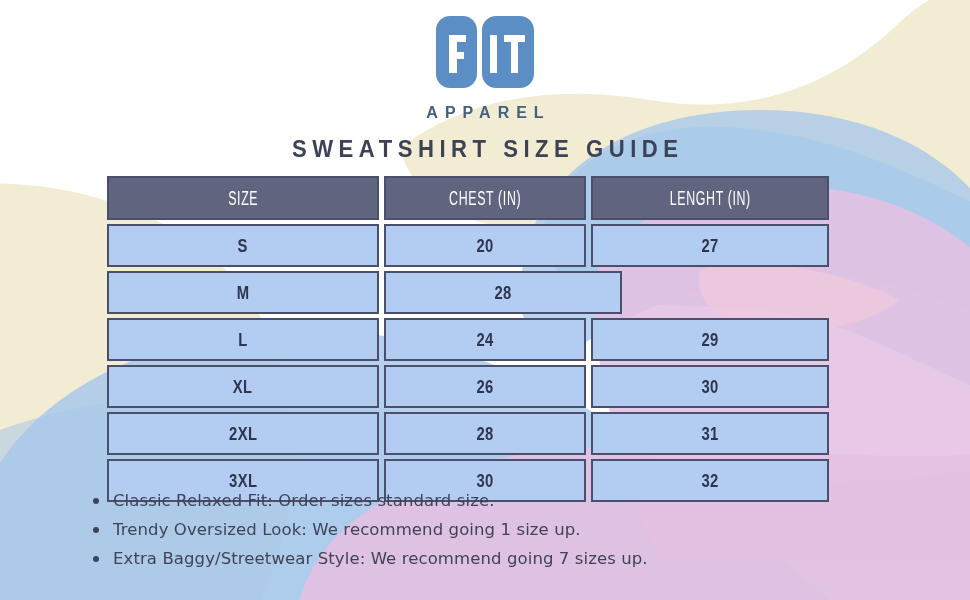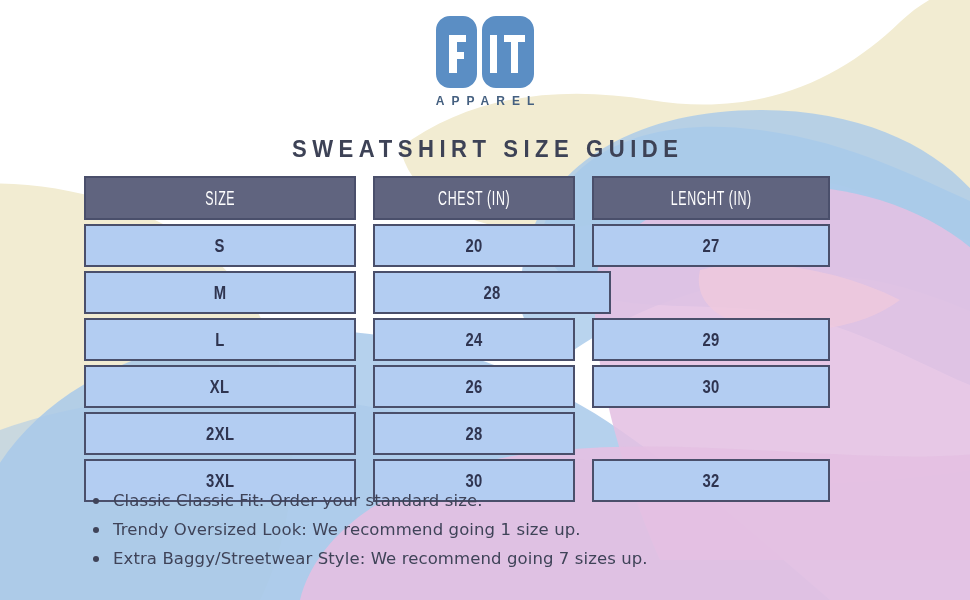--- a/index.html
+++ b/index.html
@@ -34,23 +34,23 @@
     top: 16px;
     z-index: 2;
     text-align: center;
   }
   #logo-mark {
     display: block;
     margin: 0 auto;
   }
   #logo-wordmark {
     display: block;
-    margin: 6px auto 0 auto;
+    margin: 16px auto 0 auto;
     font-family: "Liberation Sans", sans-serif;
-    font-size: 12px;
+    font-size: 16px;
     font-weight: 700;
     letter-spacing: 7px;
     text-indent: 7px;
     color: #456080;
   }
 
   
   #guide-title {
     position: absolute;
     left: 0;
@@ -70,22 +70,23 @@
   
   #size-table {
     position: absolute;
     left: 84px;
     top: 176px;
     width: 802px;
     z-index: 2;
   }
   .table-row {
     display: flex;
-    gap: 17px;
+    gap: 5px;
     margin-bottom: 4px;
+    margin-left: 23px;
   }
   .cell {
     box-sizing: border-box;
     border: 2px solid #4a4f6b;
     height: 43px;
     display: flex;
     align-items: center;
     justify-content: center;
     font-family: "Liberation Sans Narrow", "Liberation Sans", sans-serif;
     font-size: 19px;
@@ -250,40 +251,43 @@
       </div>
     </div>
 
     <div class="table-row data-row">
       <div class="cell col-size">
         <span class="cell-inner">2XL</span>
       </div>
       <div class="cell col-chest">
         <span class="cell-inner">28</span>
       </div>
+      <div class="cell col-length">
+        <span class="cell-inner">31</span>
+      </div>
     </div>
 
     <div class="table-row data-row">
       <div class="cell col-size">
         <span class="cell-inner">3XL</span>
       </div>
       <div class="cell col-chest">
         <span class="cell-inner">30</span>
       </div>
       <div class="cell col-length">
         <span class="cell-inner">32</span>
       </div>
     </div>
 
   </div>
 
   <ul id="notes">
     <li>
       <span class="bullet-dot"></span>
-      <span>Classic Classic Fit: Order your standard size.</span>
+      <span>Classic Relaxed Fit: Order sizes standard size.</span>
     </li>
     <li>
       <span class="bullet-dot"></span>
       <span>Trendy Oversized Look: We recommend going 1 size up.</span>
     </li>
     <li>
       <span class="bullet-dot"></span>
       <span>Extra Baggy/Streetwear Style: We recommend going 7 sizes up.</span>
     </li>
   </ul>

